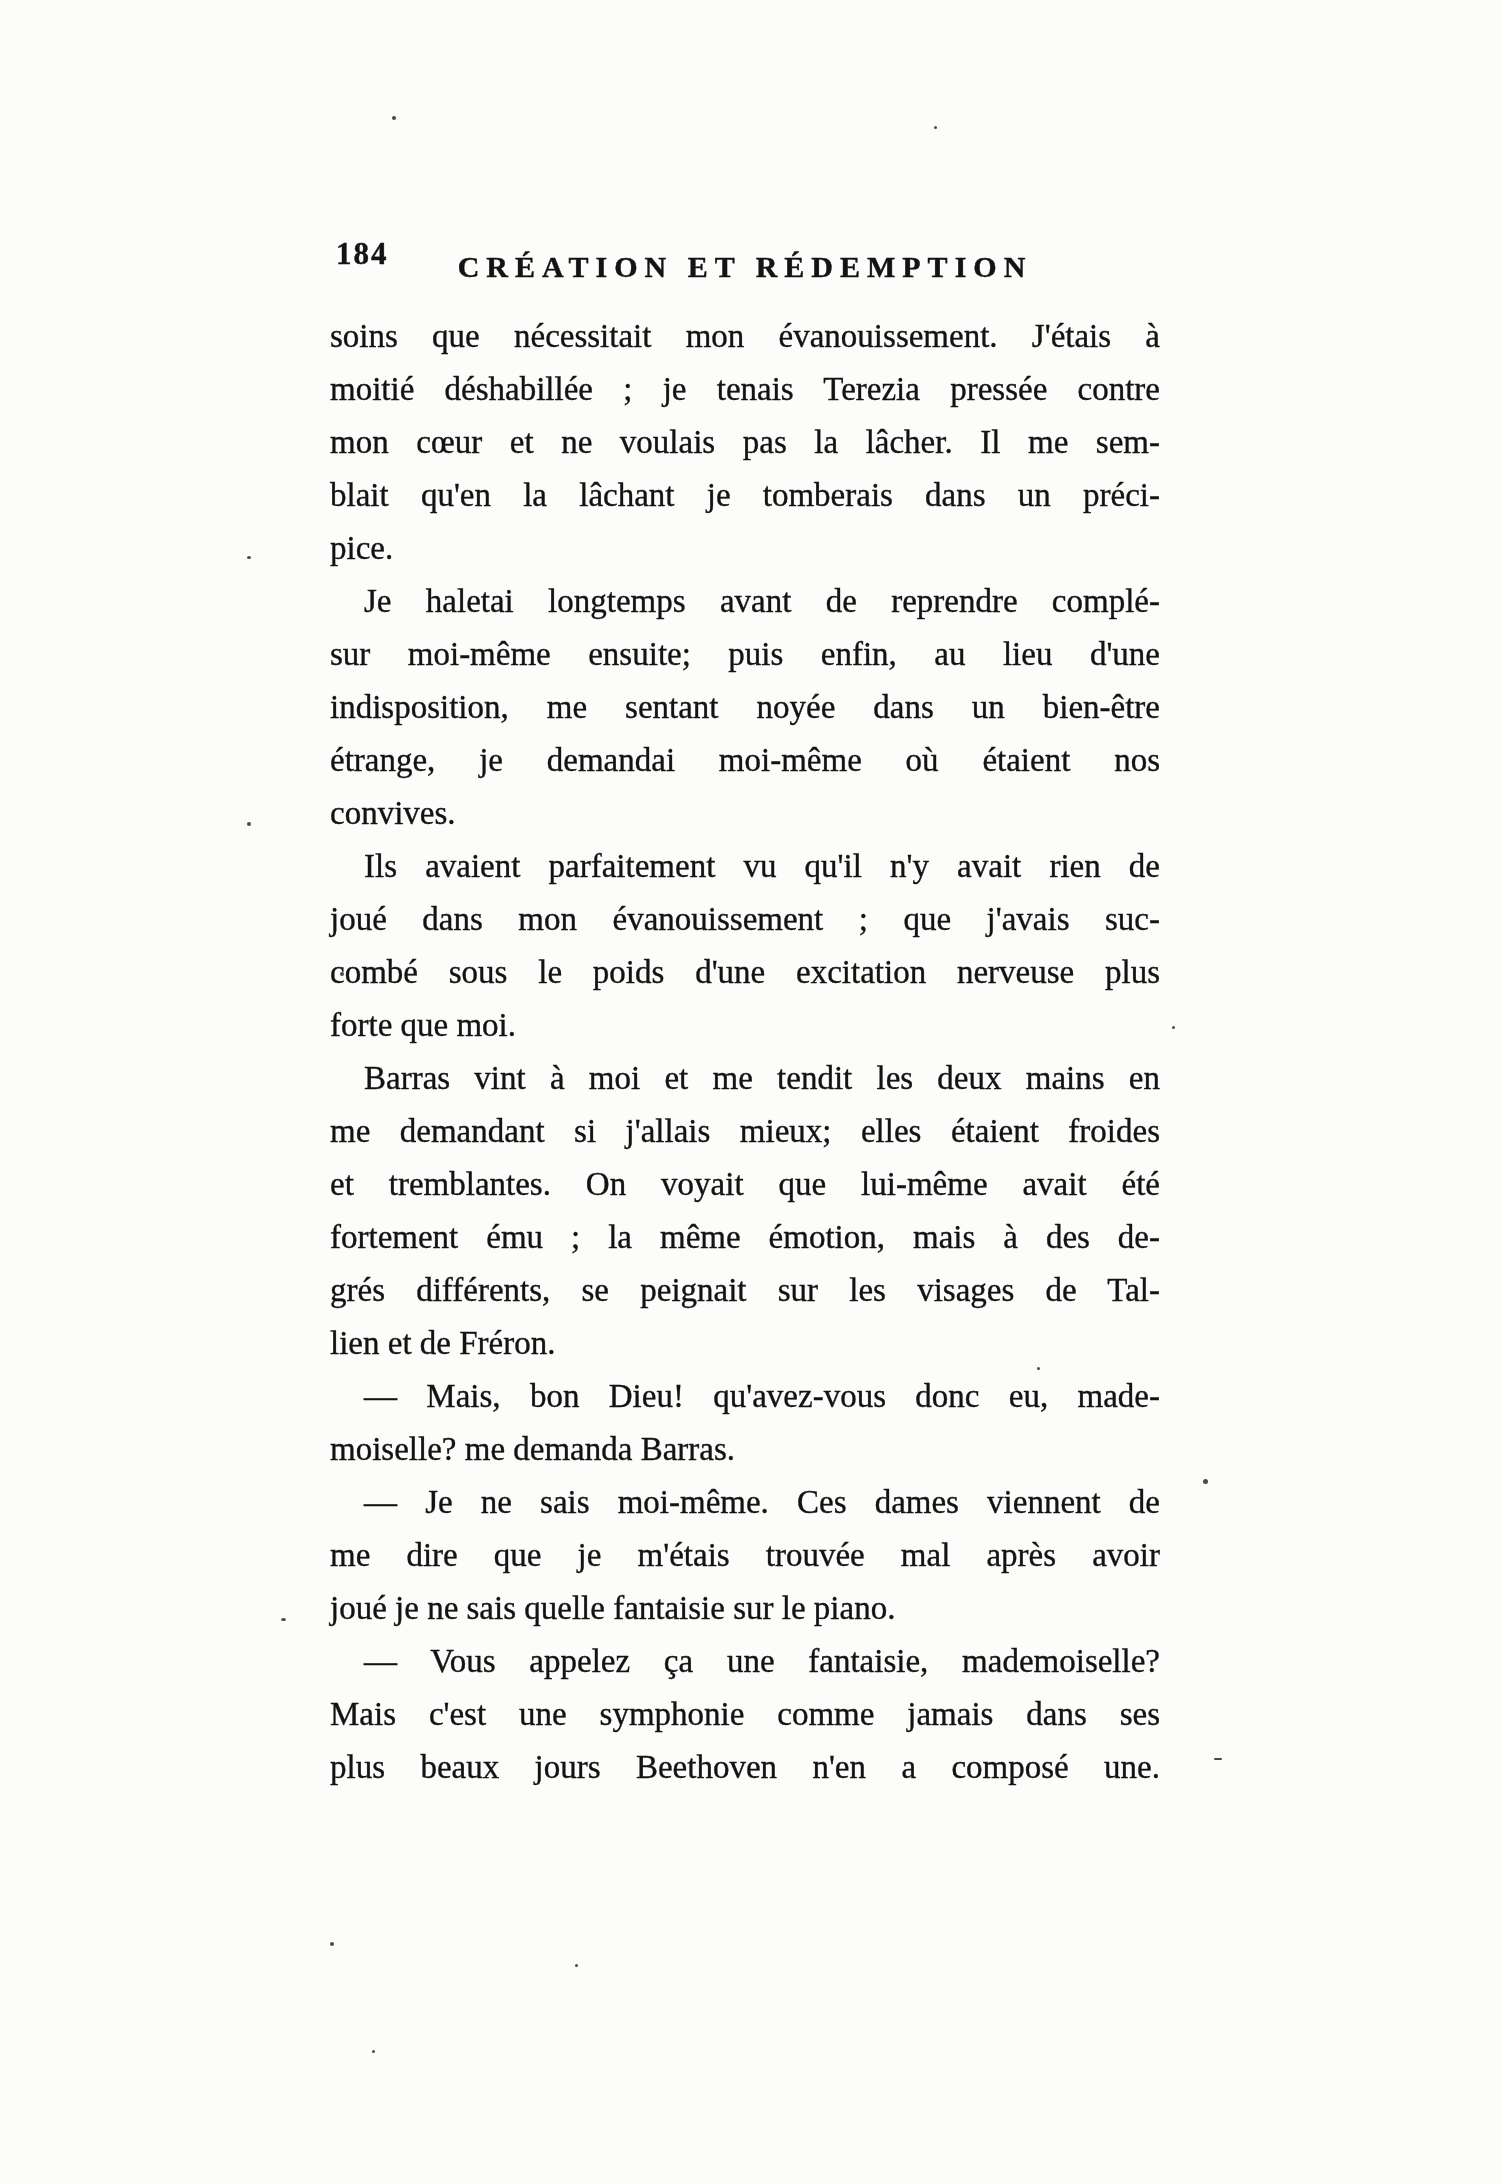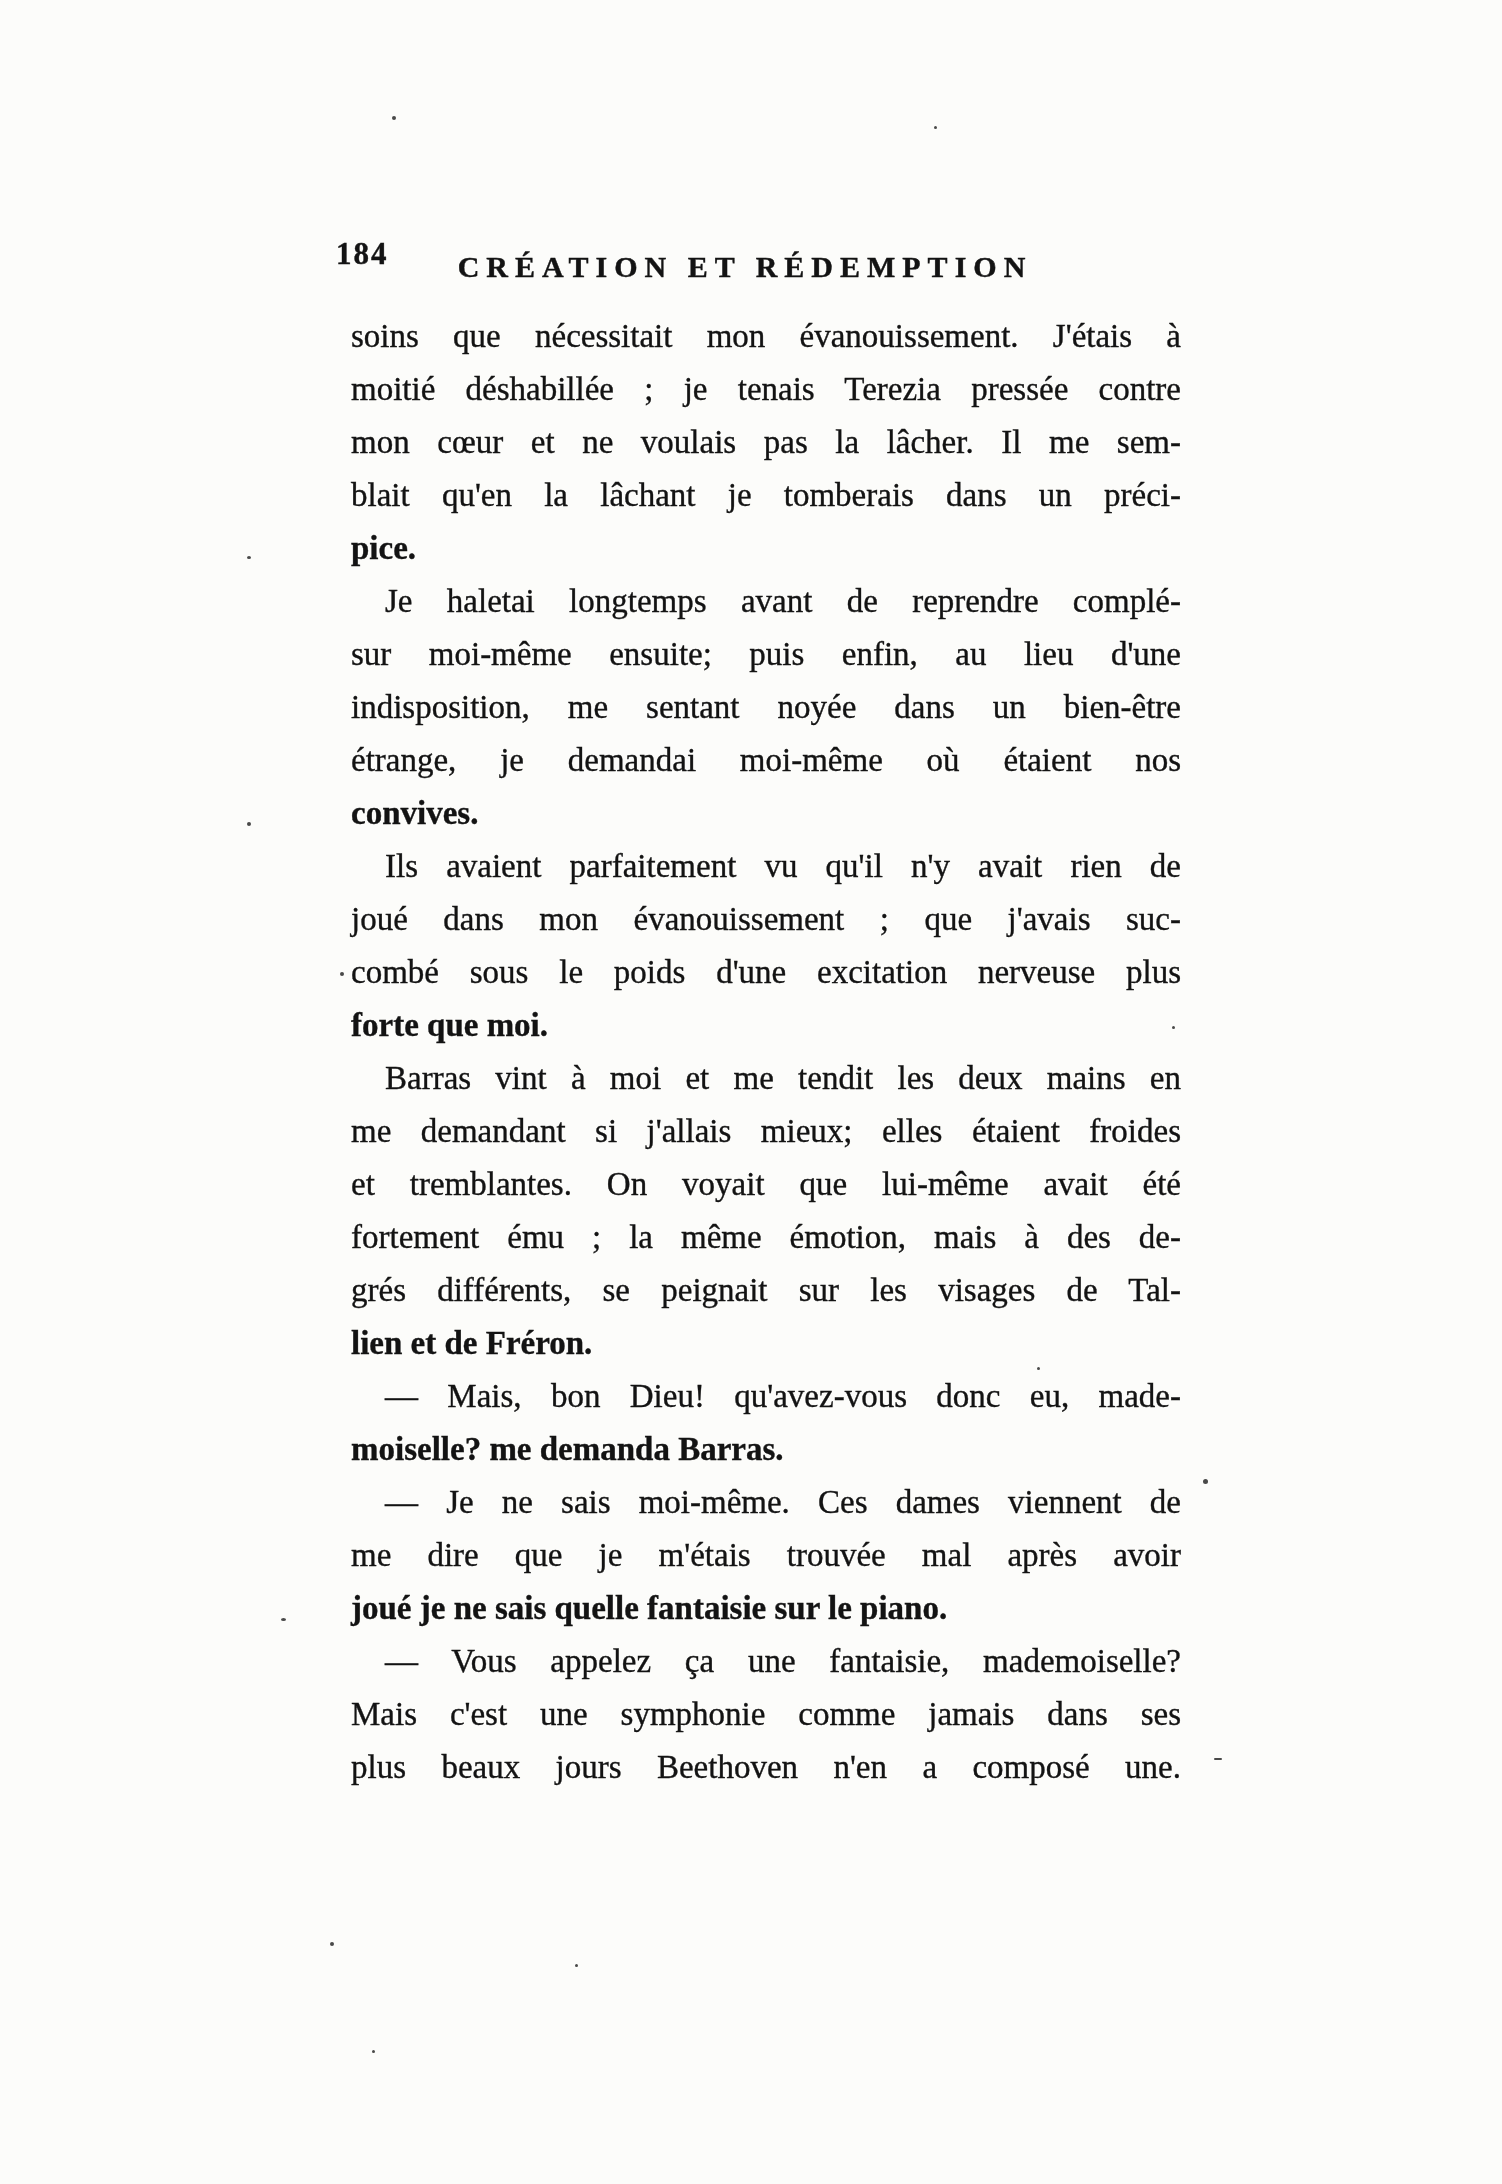--- a/index.html
+++ b/index.html
@@ -24,33 +24,32 @@
   .title{
     position:absolute;left:0;right:0;top:16px;
     text-align:center;
     font-size:30px;letter-spacing:7px;
     -webkit-text-stroke:0.4px #131313;
     white-space:nowrap;
   }
   .bodytext{
     position:absolute;
     left:330px;top:310px;width:830px;
-    font-size:33px;line-height:53px;margin-left:21px;
+    font-size:33px;line-height:53px;
     -webkit-text-stroke:0.35px #131313;
   }
   .ln{
     height:53px;
     text-align:justify;
     text-align-last:justify;
     white-space:normal;
   }
   .ln.last{
     text-align:right;
     text-align-last:left;
-    font-weight:bold;
   }
   .ln.in{ text-indent:34px; }
   .sp{
     position:absolute;
     background:#1c1c1c;opacity:.8;border-radius:50%;
   }
 </style>
 </head>
 <body>
 

